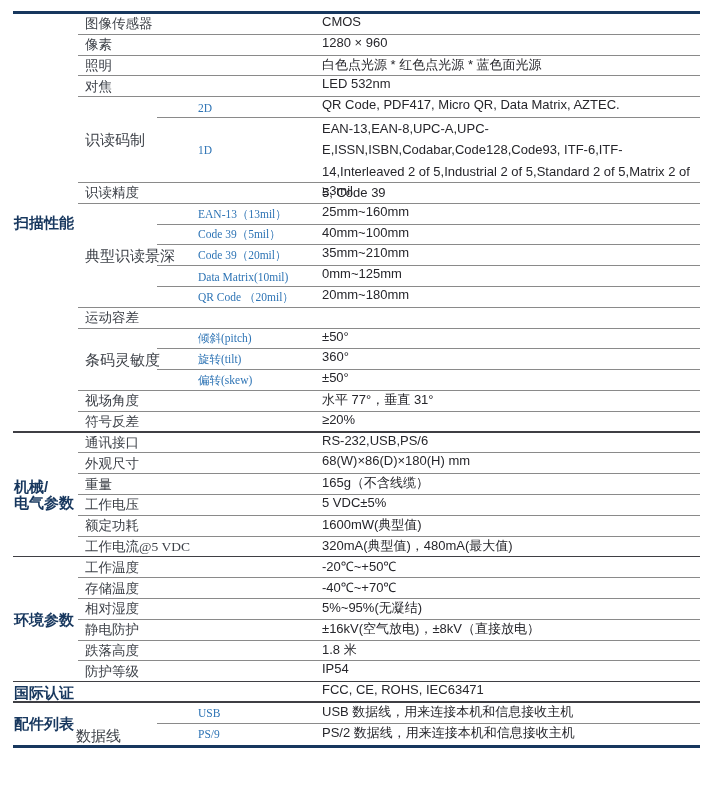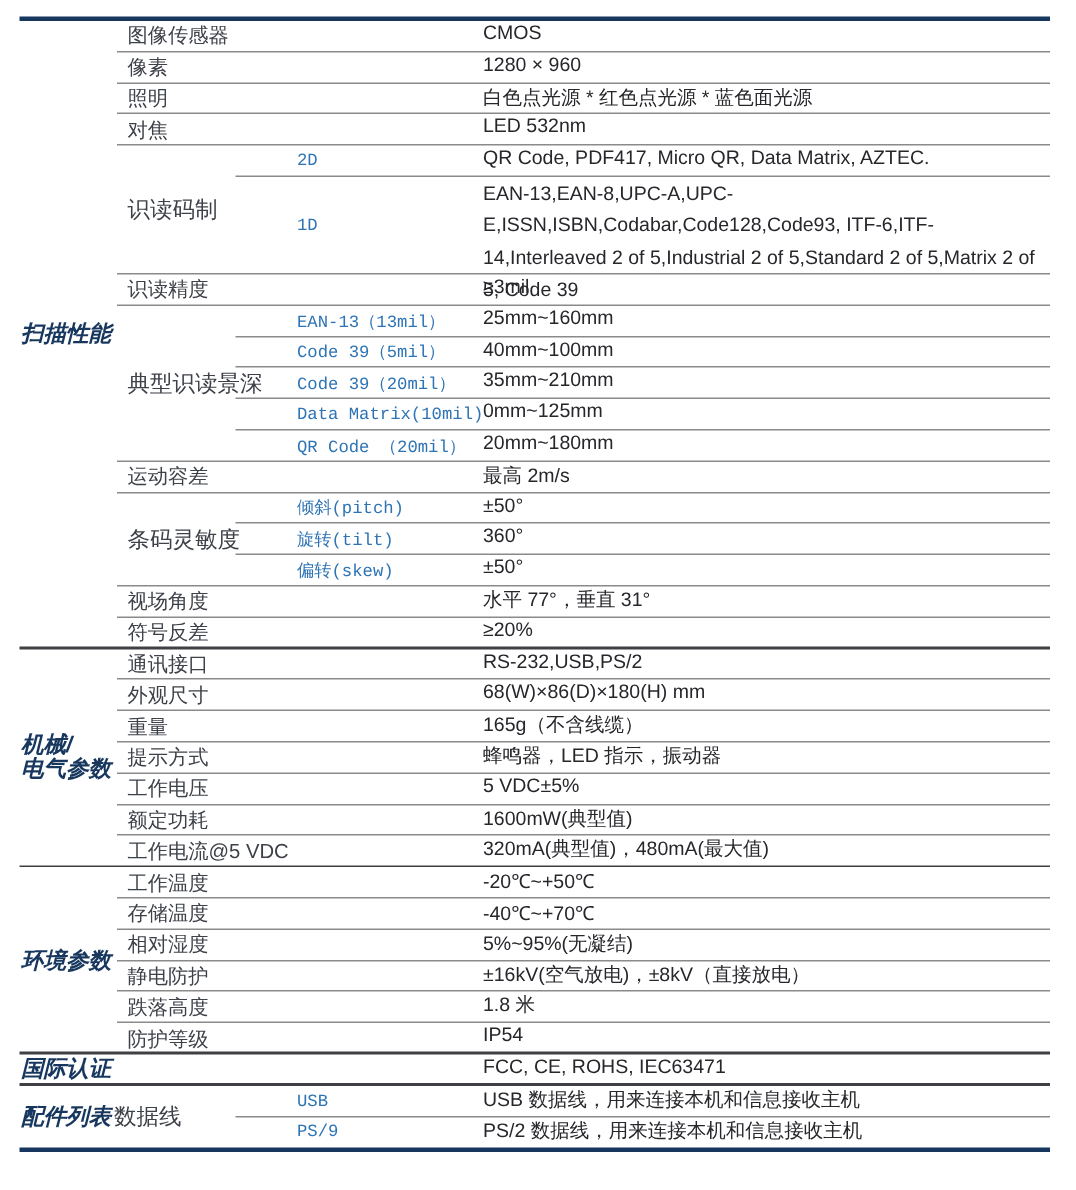--- a/index.html
+++ b/index.html
@@ -25,39 +25,38 @@
   .row-1d{height:65px;}
   
   .lb-sub::after,.lb-param::after,.lb-cat::after{
     content:"";position:absolute;bottom:0;right:0;height:1px;background:#8a8a8a;
   }
   .lb-sub::after{left:144px;}
   .lb-param::after{left:65px;}
   .lb-cat::after{left:0;height:1.6px;background:#3f3f44;}
   
   .c1{width:65px;flex:0 0 65px;height:100%;}
-  .c2{width:79px;flex:0 0 79px;padding-left:7px;box-sizing:border-box;height:100%;display:flex;align-items:center;}
+  .c2{width:79px;flex:0 0 79px;padding-left:7px;box-sizing:border-box;height:100%;display:flex;align-items:center;font-family:Liberation Serif, serif;}
   .c3{width:165px;flex:0 0 165px;padding-left:41px;box-sizing:border-box;height:100%;display:flex;align-items:center;}
   .c4{flex:1 1 auto;height:100%;display:flex;}
   .cat-label{
     position:absolute;left:1px;top:50%;transform:translateY(-50%);
     width:64px;
     font-size:15px;font-weight:bold;color:#17375E;
     line-height:16px;white-space:pre-line;
     z-index:2;
-    font-style:italic;
   }
   .param-label{
     position:absolute;left:72px;top:50%;transform:translateY(-50%);
     font-size:15px;color:#3d4148;z-index:2;white-space:nowrap;
   }
-  .param-label.cable{left:63px;}
+  .param-label.cable{left:63px;margin-top:12px;}
   .param{font-size:13.5px;color:#3d4148;white-space:nowrap;}
   .sub{
-    font-family:Liberation Mono, monospace;
+    font-family:Liberation Serif, serif;
     font-size:11.5px;color:#2E74B5;white-space:nowrap;
   }
   .val{font-size:13px;color:#26262b;}
   .val-wrap{line-height:21.4px;padding-right:4px;}
 </style>
 </head>
 <body>
 
 <div class="page">
   <div class="tbl">
@@ -194,23 +193,20 @@
             </div>
         </div>
       </div>
 
       <div class="row lb-param">
         <div class="c1"></div>
         <div class="c2">
             <span class="param">运动容差</span>
           </div>
         <div class="c3"></div>
-        <div class="c4">
-            <span class="val">最高 2m/s</span>
-          </div>
       </div>
 
       <div class="group">
         <div class="param-label">条码灵敏度</div>
         <div class="row lb-sub">
           <div class="c1"></div>
           <div class="c2"></div>
           <div class="c3">
               <span class="sub">倾斜(pitch)</span>
             </div>
@@ -265,51 +261,41 @@
     <div class="section">
       <div class="cat-label">机械/
 电气参数</div>
       <div class="row lb-param">
         <div class="c1"></div>
         <div class="c2">
             <span class="param">通讯接口</span>
           </div>
         <div class="c3"></div>
         <div class="c4">
-            <span class="val">RS-232,USB,PS/2</span>
+            <span class="val">RS-232,USB,PS/6</span>
           </div>
       </div>
       <div class="row lb-param">
         <div class="c1"></div>
         <div class="c2">
             <span class="param">外观尺寸</span>
           </div>
         <div class="c3"></div>
         <div class="c4">
             <span class="val">68(W)×86(D)×180(H) mm</span>
           </div>
       </div>
       <div class="row lb-param">
         <div class="c1"></div>
         <div class="c2">
             <span class="param">重量</span>
           </div>
         <div class="c3"></div>
         <div class="c4">
             <span class="val">165g（不含线缆）</span>
-          </div>
-      </div>
-      <div class="row lb-param">
-        <div class="c1"></div>
-        <div class="c2">
-            <span class="param">提示方式</span>
-          </div>
-        <div class="c3"></div>
-        <div class="c4">
-            <span class="val">蜂鸣器，LED 指示，振动器</span>
           </div>
       </div>
       <div class="row lb-param">
         <div class="c1"></div>
         <div class="c2">
             <span class="param">工作电压</span>
           </div>
         <div class="c3"></div>
         <div class="c4">
             <span class="val">5 VDC±5%</span>

